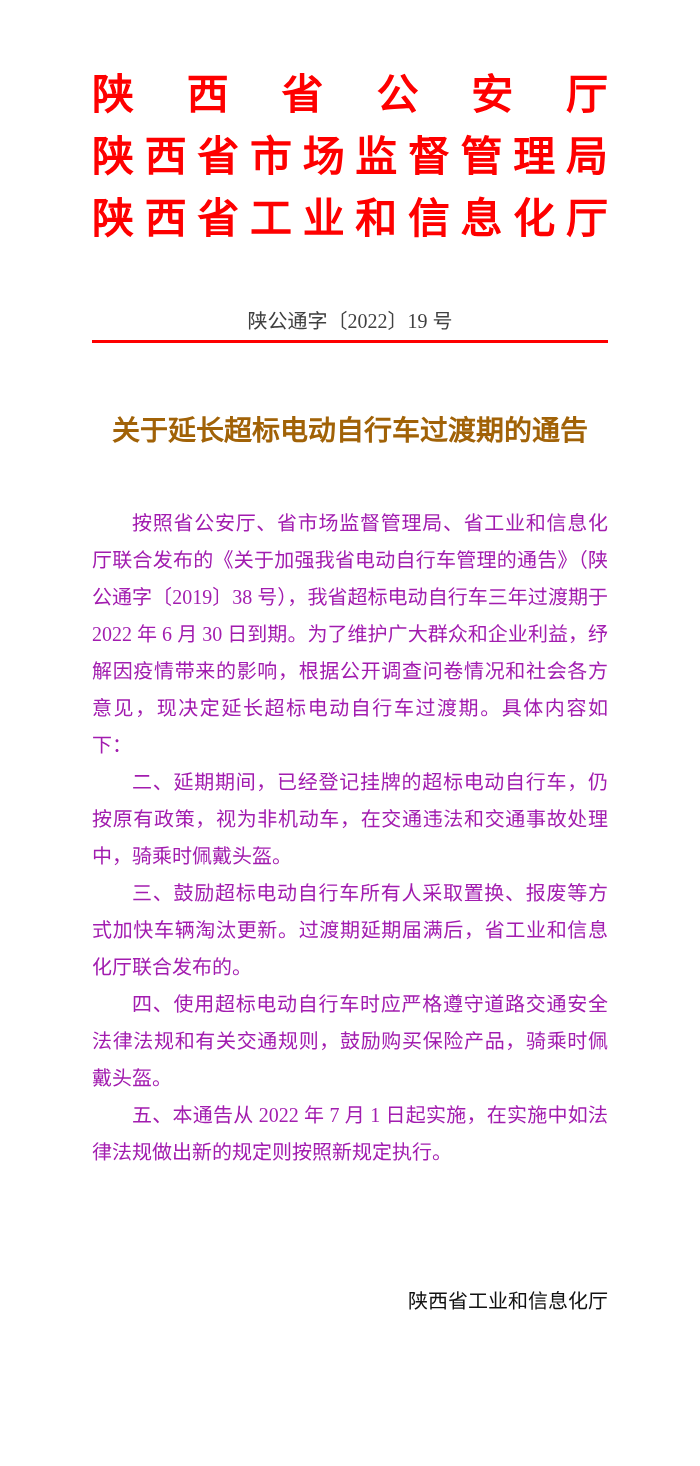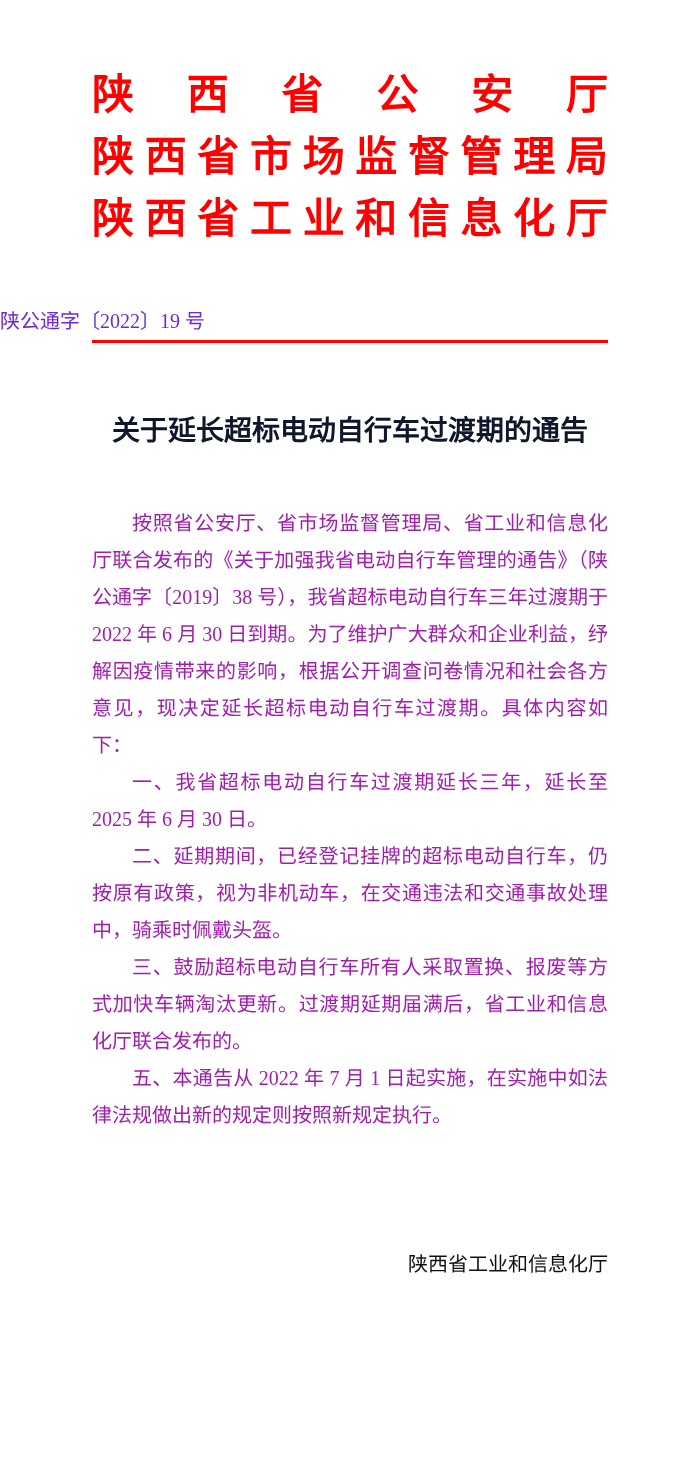--- a/index.html
+++ b/index.html
@@ -28,40 +28,41 @@
     color: #fe0000;
     font-family: "Liberation Sans", "DejaVu Sans", sans-serif;
     font-weight: bold;
     font-size: 42px;
     line-height: 62px;
     white-space: nowrap;
   }
   
   .doc-number {
     margin-top: 56px;
+    text-align: center;
     font-size: 20px;
     line-height: 30px;
-    color: #6d28d9;
+    color: #404040;
   }
   
   .red-rule {
     margin: 4px 92px 0;
     border: none;
     border-top: 3px solid #fe0000;
     height: 0;
   }
   
   .notice-title {
     margin-top: 70px;
     text-align: center;
     font-family: "Liberation Sans", "DejaVu Sans", sans-serif;
     font-weight: bold;
     font-size: 28px;
     line-height: 36px;
-    color: #0f172a;
+    color: #a16207;
   }
   
   .doc-body {
     margin: 56px 92px 0;
     font-size: 20px;
     line-height: 37px;
     text-align: justify;
     color: #a21caf;
   }
   .doc-body p {
@@ -118,23 +119,23 @@
   </div>
 
   <div class="doc-number">陕公通字〔2022〕19 号</div>
 
   <hr class="red-rule">
 
   <div class="notice-title">关于延长超标电动自行车过渡期的通告</div>
 
   <div class="doc-body">
     <p>按照省公安厅、省市场监督管理局、省工业和信息化厅联合发布的《关于加强我省电动自行车管理的通告》（陕公通字〔2019〕38 号），我省超标电动自行车三年过渡期于 2022 年 6 月 30 日到期。为了维护广大群众和企业利益，纾解因疫情带来的影响，根据公开调查问卷情况和社会各方意见，现决定延长超标电动自行车过渡期。具体内容如下：</p>
-    <p>一、我省超标电动自行车过渡期延长三年，延长至 2025 年 6 月 30 日。</p>
     <p>二、延期期间，已经登记挂牌的超标电动自行车，仍按原有政策，视为非机动车，在交通违法和交通事故处理中，骑乘时佩戴头盔。</p>
     <p>三、鼓励超标电动自行车所有人采取置换、报废等方式加快车辆淘汰更新。过渡期延期届满后，省工业和信息化厅联合发布的。</p>
+    <p>四、使用超标电动自行车时应严格遵守道路交通安全法律法规和有关交通规则，鼓励购买保险产品，骑乘时佩戴头盔。</p>
     <p>五、本通告从 2022 年 7 月 1 日起实施，在实施中如法律法规做出新的规定则按照新规定执行。</p>
   </div>
 
   <div class="signature-block">
     <div>陕西省工业和信息化厅</div>
   </div>
 
 </div>
 
 </body></html>

